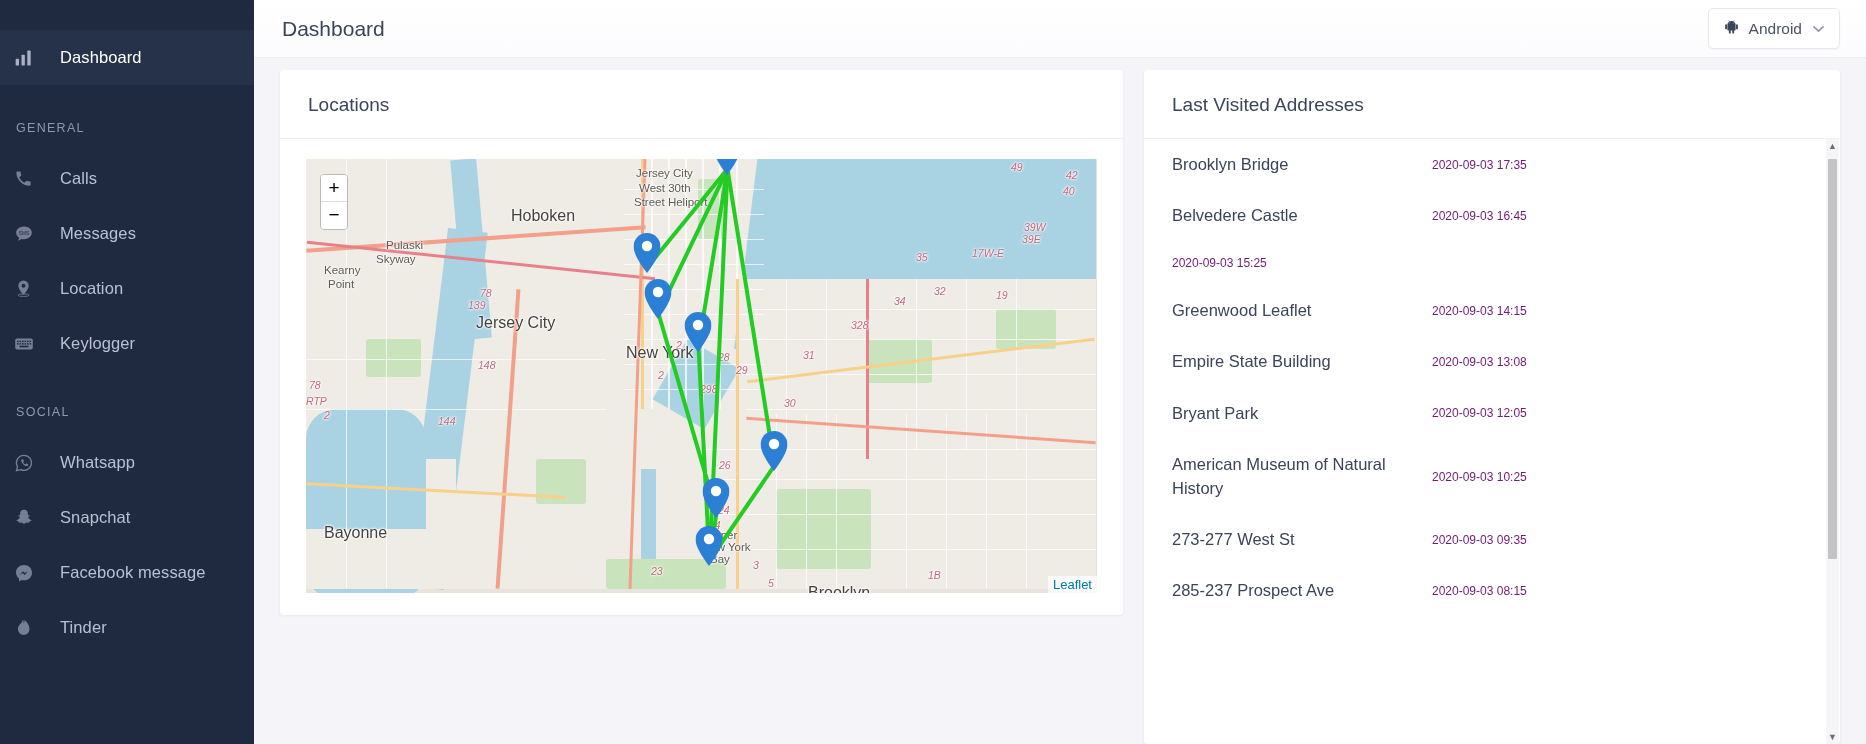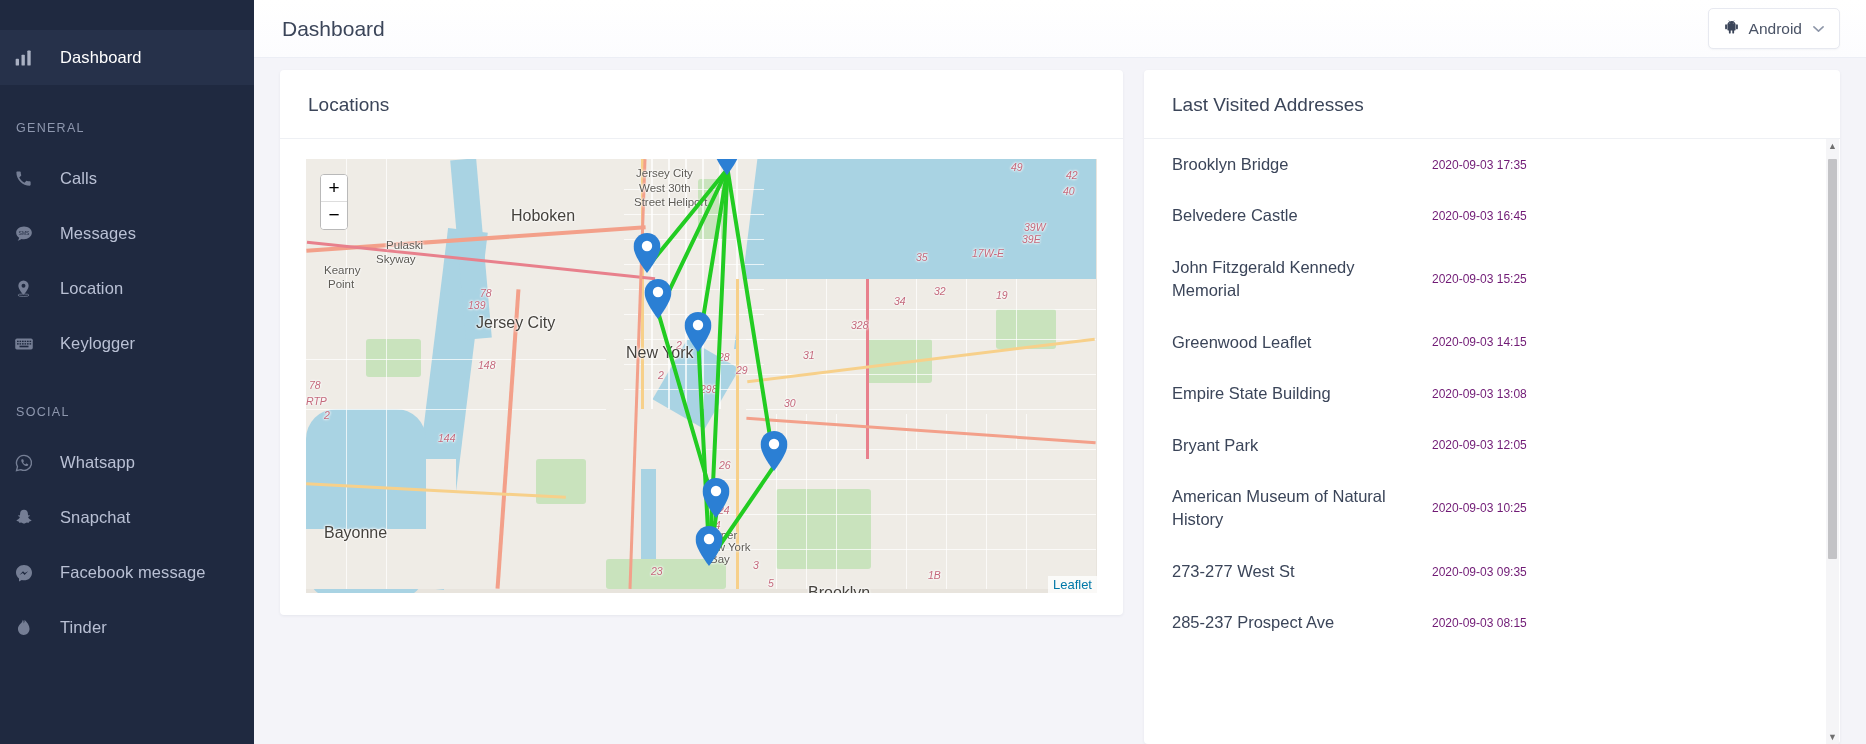--- a/index.html
+++ b/index.html
@@ -376,21 +376,21 @@
               <div class="maplbl num" style="left:497px;top:190px;">31</div>
               <div class="maplbl num" style="left:430px;top:205px;">29</div>
               <div class="maplbl num" style="left:412px;top:192px;">28</div>
               <div class="maplbl num" style="left:394px;top:224px;">298</div>
               <div class="maplbl num" style="left:478px;top:238px;">30</div>
               <div class="maplbl num" style="left:172px;top:200px;">148</div>
               <div class="maplbl num" style="left:162px;top:140px;">139</div>
               <div class="maplbl num" style="left:174px;top:128px;">78</div>
               <div class="maplbl num" style="left:3px;top:220px;">78</div>
               <div class="maplbl num" style="left:0px;top:236px;">RTP</div>
-              <div class="maplbl num" style="left:132px;top:256px;margin-top:17px;">144</div>
+              <div class="maplbl num" style="left:132px;top:256px;">144</div>
               <div class="maplbl num" style="left:412px;top:345px;">24</div>
               <div class="maplbl num" style="left:403px;top:360px;">24</div>
               <div class="maplbl num" style="left:413px;top:300px;">26</div>
               <div class="maplbl num" style="left:345px;top:406px;">23</div>
               <div class="maplbl num" style="left:447px;top:400px;">3</div>
               <div class="maplbl num" style="left:462px;top:418px;">5</div>
               <div class="maplbl num" style="left:622px;top:410px;">1B</div>
               <div class="maplbl num" style="left:370px;top:180px;">2</div>
               <div class="maplbl num" style="left:352px;top:210px;">2</div>
               <div class="maplbl num" style="left:18px;top:250px;">2</div>
@@ -476,21 +476,20 @@
           <div id="addr-list">
               <div class="addr-row">
                 <div class="addr-name">Brooklyn Bridge</div>
                 <div class="addr-time">2020-09-03 17:35</div>
               </div>
               <div class="addr-row">
                 <div class="addr-name">Belvedere Castle</div>
                 <div class="addr-time">2020-09-03 16:45</div>
               </div>
               <div class="addr-row">
-                <div class="addr-name">John Fitzgerald Kennedy Memorial</div>
                 <div class="addr-time">2020-09-03 15:25</div>
               </div>
               <div class="addr-row">
                 <div class="addr-name">Greenwood Leaflet</div>
                 <div class="addr-time">2020-09-03 14:15</div>
               </div>
               <div class="addr-row">
                 <div class="addr-name">Empire State Building</div>
                 <div class="addr-time">2020-09-03 13:08</div>
               </div>

